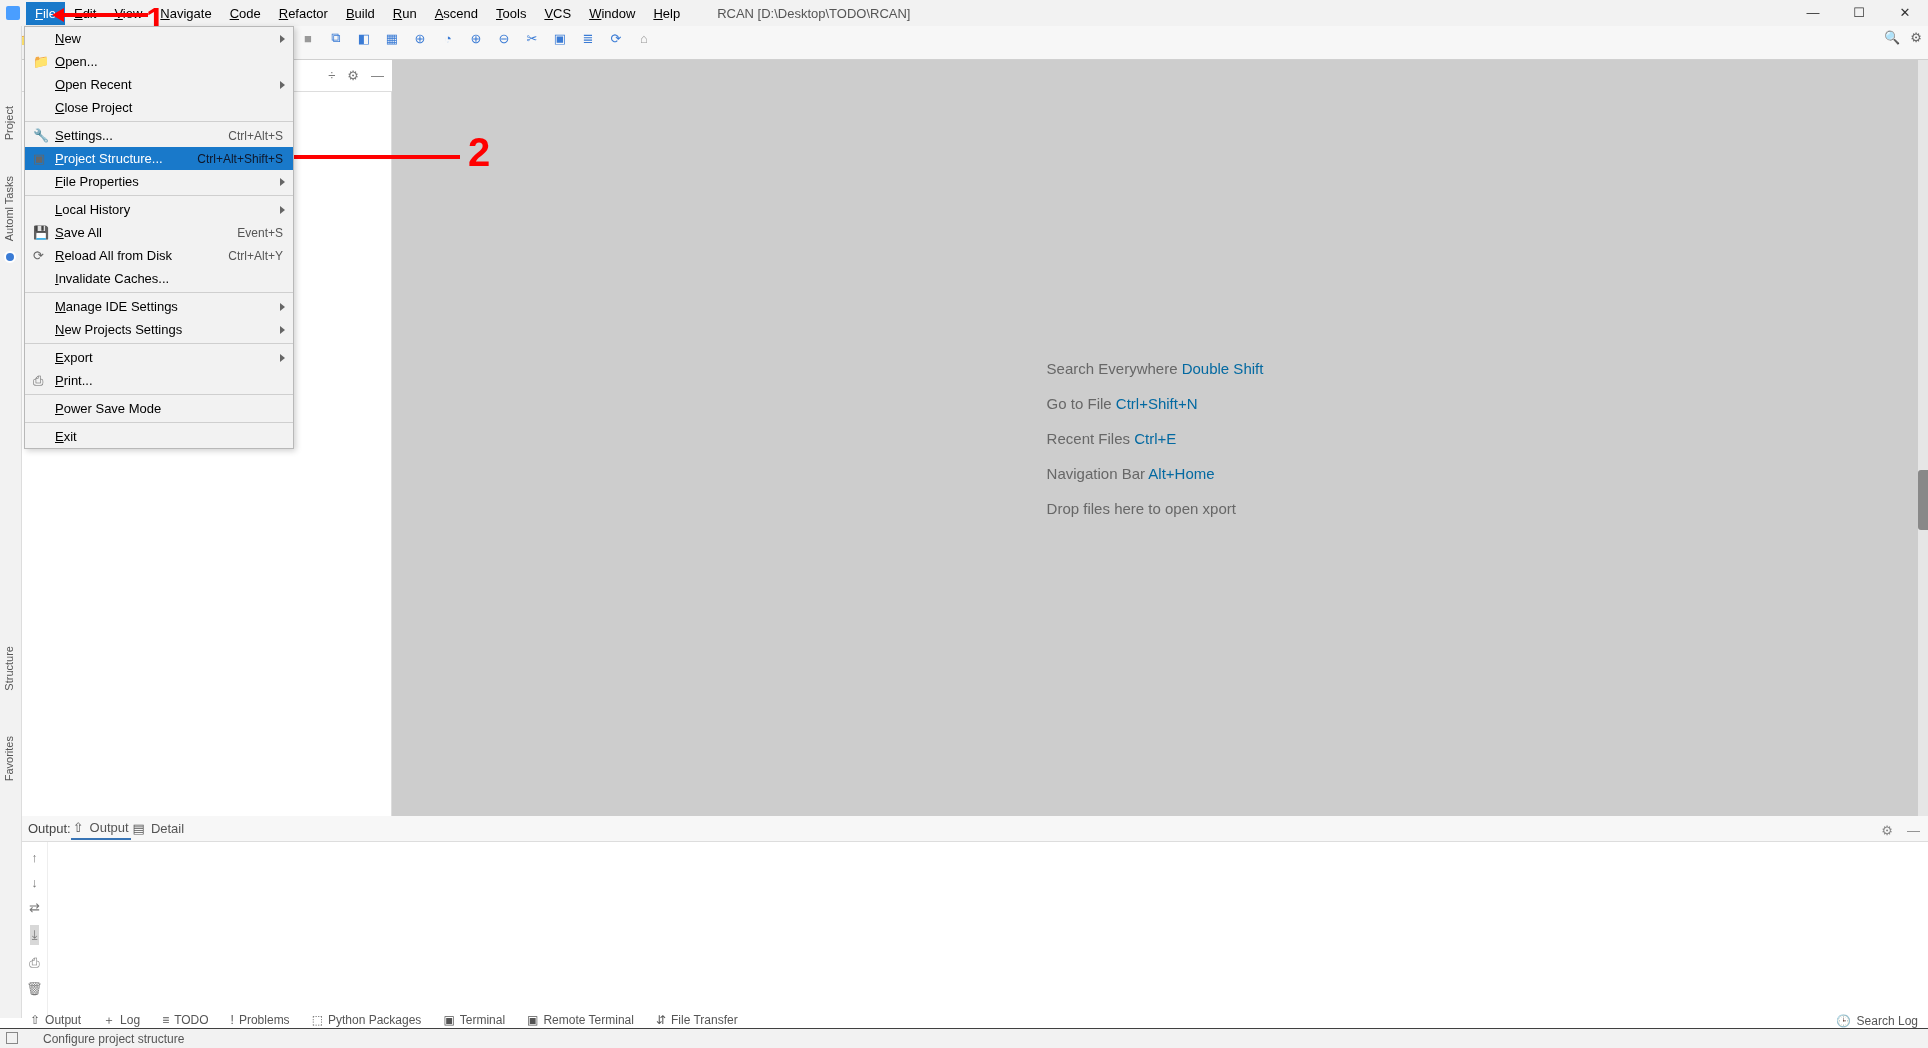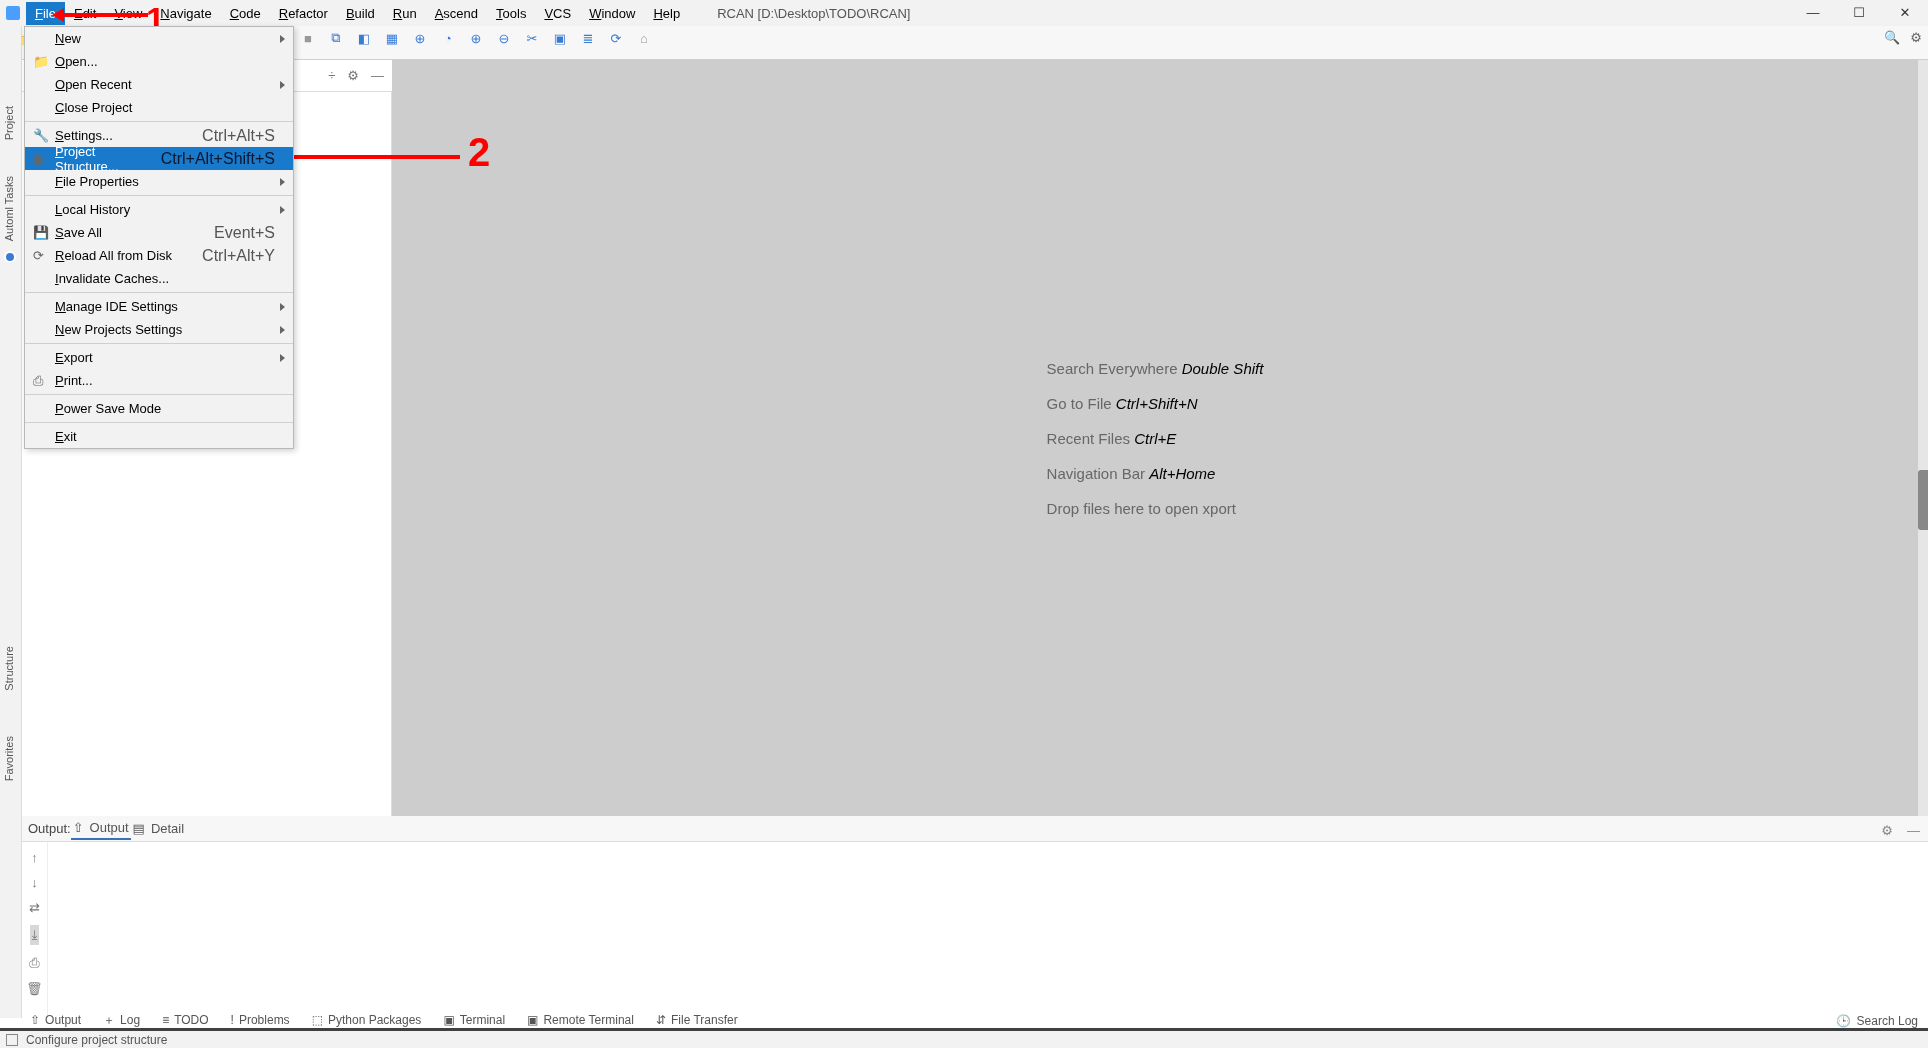--- a/index.html
+++ b/index.html
@@ -35,51 +35,51 @@
 
 
 .right-edge { position: absolute; right: 0; top: 60px; width: 10px; bottom: 232px; background: #e6e6e6; }
 .right-edge .nub { position: absolute; top: 410px; right: 0; width: 10px; height: 60px; background: #888; border-radius: 3px 0 0 3px; }
 
 
 .proj-toolbar { position: absolute; top:60px; left:22px; width:370px; height:32px; border-bottom:1px solid #ddd; display:flex; align-items:center; justify-content:flex-end; gap:12px; padding-right:8px; color:#777; background:#fff; }
 
 
 .dropdown { position: absolute; top: 26px; left: 24px; width: 270px; background: #f2f2f2; border: 1px solid #b8b8b8; box-shadow: 2px 2px 6px rgba(0,0,0,.18); z-index: 50; }
-.dropdown .row { display: flex; align-items: center; height: 23px; padding: 0 18px 0 30px; position: relative; cursor: default; }
+.dropdown .row { display: flex; align-items: center; height: 23px; padding: 0 10px 0 30px; position: relative; cursor: default; }
 .dropdown .row.sel { background: #1979ca; color: #fff; }
-.dropdown .row .sc { margin-left: auto; color: #555; font-size: 16px; }
+.dropdown .row .sc { margin-left: auto; color: #555; font-size: 12px; }
 .dropdown .row.sel .sc { color: #0f172a; }
 .dropdown .row .ic { position: absolute; left: 8px; top: 4px; width: 14px; height: 14px; color: #666; }
 .dropdown hr { border: none; border-top: 1px solid #cfcfcf; margin: 2px 0; }
 .dropdown .arrow { position: absolute; right: 8px; top: 8px; border-left: 5px solid #666; border-top: 4px solid transparent; border-bottom: 4px solid transparent; }
 
 
 .editor { position: absolute; top: 60px; left: 392px; right: 10px; bottom: 232px; background: #cdcdcd; display: flex; flex-direction: column; align-items: center; justify-content: center; gap: 18px; color: #676767; font-size: 15px; }
-.editor .line a { color: #000000; text-decoration: none; font-style: italic; }
+.editor .line a { color: #0369a1; text-decoration: none; }
 .whitepane { position: absolute; top: 92px; left: 22px; width: 370px; bottom: 232px; background: #fff; border-right:1px solid #ddd; }
 
 
 .out-tabs { position: absolute; left: 22px; right: 0; top: 552px; top: auto; bottom: 206px; height: 26px; display:flex; align-items:center; padding-left:6px; background:#f7f7f7; border-bottom:1px solid #ddd; }
 .out-tabs .lbl { color:#444; }
 .out-tabs .tab { display:flex; align-items:center; gap:6px; color:#555; padding:3px 2px; }
 .out-tabs .tab.active { border-bottom: 2px solid #3874b5; }
 .out-right { position:absolute; right:8px; bottom:210px; display:flex; gap:14px; color:#888; }
 
 
 .out-gutter { position:absolute; left:22px; bottom:30px; top:auto; width:26px; height:176px; border-right:1px solid #eee; background:#fff; display:flex; flex-direction:column; align-items:center; gap:10px; padding-top:8px; color:#777; }
 .out-body { position:absolute; left:48px; right:0; bottom:30px; height:176px; background:#fff; }
 
 
 .bottom-tabs { position:absolute; left:22px; right:0; bottom:20px; height:16px; display:flex; align-items:center; gap:22px; padding-left:8px; font-size:12px; color:#555; }
 .bottom-tabs .bt { display:flex; align-items:center; gap:5px; }
 .bottom-right { position:absolute; right:10px; bottom:20px; font-size:12px; color:#555; display:flex; align-items:center; gap:5px; }
 
 
-.status { position:absolute; left:0; right:0; bottom:0; height:20px; background:#f2f2f2; border-top:3px solid #404040; display:flex; align-items:center; padding-left:26px; color:#555; font-size:12px; }
+.status { position:absolute; left:0; right:0; bottom:0; height:20px; background:#f2f2f2; border-top:1px solid #404040; display:flex; align-items:center; padding-left:43px; color:#555; font-size:12px; }
 .status .sq { position:absolute; left:6px; top:3px; width:12px; height:12px; border:1px solid #888; }
 
 
 .anno-1 { position:absolute; top:0px; left:146px; color:#ff0000; font-size:34px; font-weight:bold; }
 .anno-2 { position:absolute; top:130px; left:468px; color:#ff0000; font-size:40px; font-weight:bold; }
 .arrow-red { position:absolute; background:#ff0000; height:4px; }
 .arrow-red.a1 { top:13px; left:62px; width:86px; }
 .arrow-red.a1::before { content:""; position:absolute; left:-10px; top:-5px; border-right:12px solid #ff0000; border-top:7px solid transparent; border-bottom:7px solid transparent; }
 .arrow-red.a2 { top:155px; left:282px; width:178px; }
 .arrow-red.a2::before { content:""; position:absolute; left:-10px; top:-5px; border-right:12px solid #ff0000; border-top:7px solid transparent; border-bottom:7px solid transparent; }

